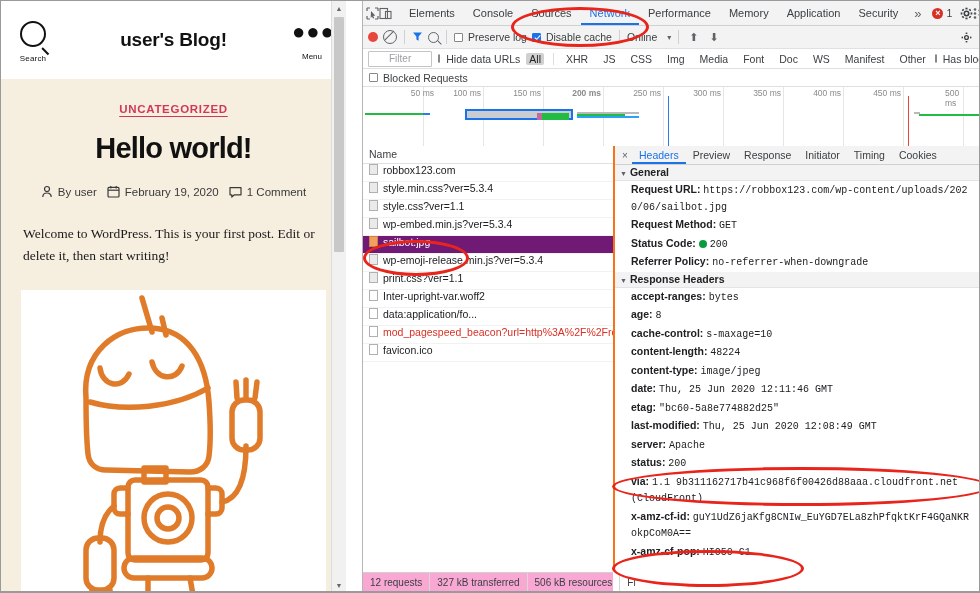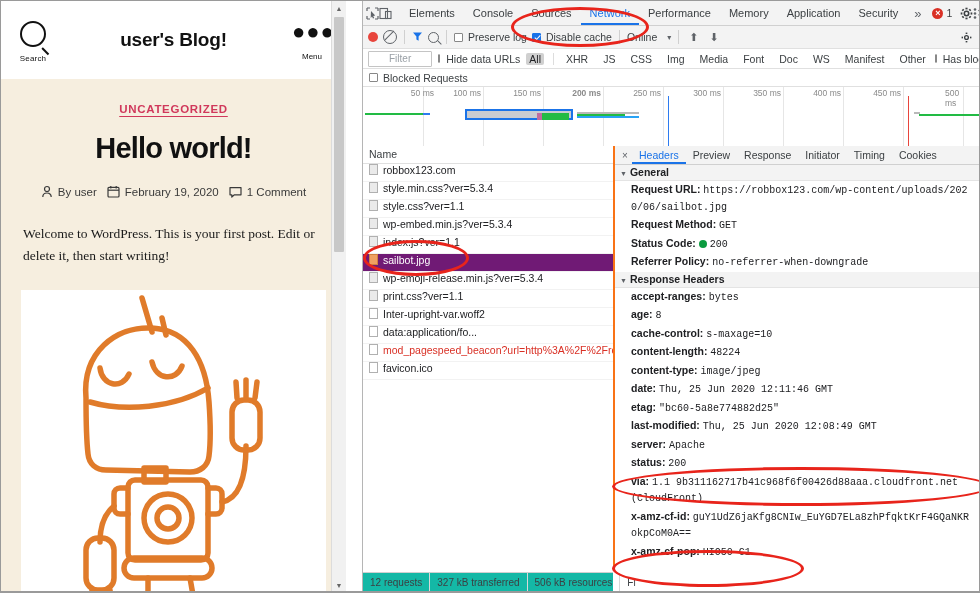--- a/index.html
+++ b/index.html
@@ -180,21 +180,21 @@
   .req-row.sel{background:#701a75;color:#fff;}
   .req-row.err{color:#d93025;}
   .ficon{
     width:9px;height:11px;border:1px solid #b0b0b0;background:#fff;flex:0 0 auto;box-sizing:border-box;
   }
   .ficon.doc{background:#eaeaea;}
   .ficon.img{background:#f0a060;border-color:#d08040;}
 
   #req-footer{
     position:absolute;left:0;bottom:0;width:250px;height:19px;line-height:19px;
-    background:#14b8a6;border-top:1px solid #d0d0d0;font-size:10px;color:#3c4043;
+    background:#f9a8d4;border-top:1px solid #d0d0d0;font-size:10px;color:#3c4043;
     display:flex;align-items:center;
   }
   .foot-item{padding:0 7px;border-right:1px solid #d8d8d8;white-space:nowrap;}
 
   
   #detail{flex:1;position:relative;background:#fff;overflow:hidden;}
   #detail-tabs{
     height:18px;display:flex;align-items:center;background:#f3f3f3;
     border-bottom:1px solid #d0d0d0;padding-left:3px;
   }
@@ -499,24 +499,20 @@
               <span>style.min.css?ver=5.3.4</span>
             </div>
             <div class="req-row">
               <span class="ficon doc"></span>
               <span>style.css?ver=1.1</span>
             </div>
             <div class="req-row">
               <span class="ficon doc"></span>
               <span>wp-embed.min.js?ver=5.3.4</span>
             </div>
-            <div class="req-row">
-              <span class="ficon doc"></span>
-              <span>index.js?ver=1.1</span>
-            </div>
             <div class="req-row sel">
               <span class="ficon img"></span>
               <span>sailbot.jpg</span>
             </div>
             <div class="req-row">
               <span class="ficon doc"></span>
               <span>wp-emoji-release.min.js?ver=5.3.4</span>
             </div>
             <div class="req-row">
               <span class="ficon doc"></span>

